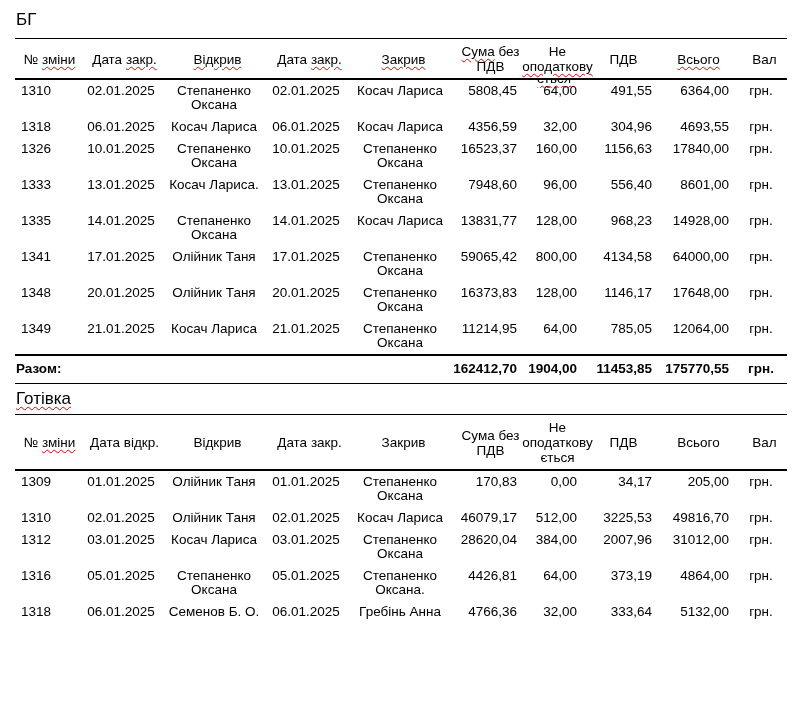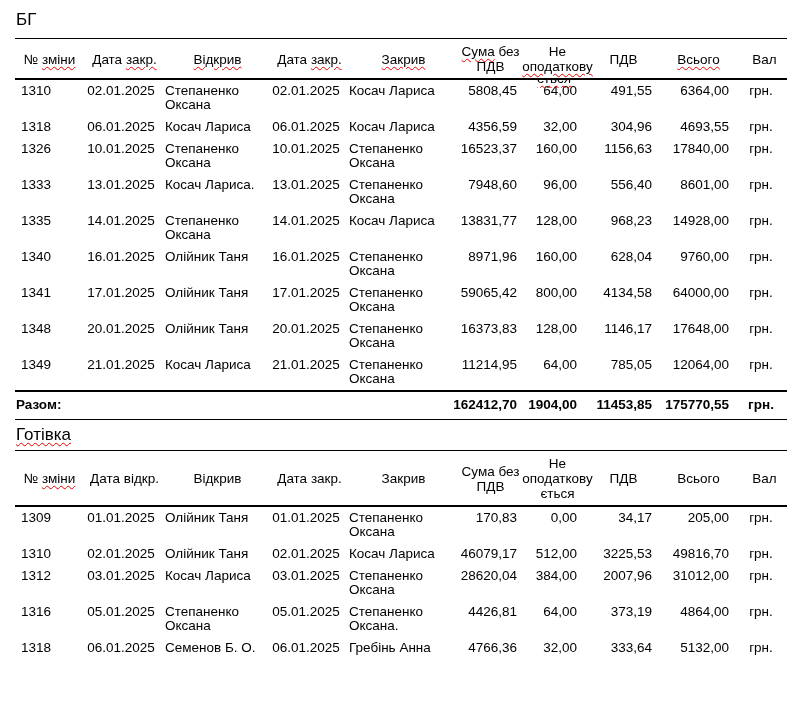--- a/index.html
+++ b/index.html
@@ -26,21 +26,21 @@
     font-weight:normal;text-align:center;vertical-align:middle;
     border-bottom:2px solid #000;padding:5px 0 4px;line-height:15px;
   }
   .hbox{display:flex;flex-direction:column;align-items:center;}
   .hline{white-space:nowrap;margin-left:7px;}
   td{
     vertical-align:top;line-height:14px;padding:4px 0 4px;
   }
   td.num{text-align:left;padding-left:6px;}
   td.cdate{text-align:center;}
-  td.cname{}
+  td.cname{text-align:center;}
   td.a6{text-align:right;padding-right:6px;}
   td.a7{text-align:right;padding-right:8px;}
   td.a8{text-align:right;padding-right:3px;}
   td.a9{text-align:right;padding-right:6px;}
   td.cur{text-align:center;}
   tr.totals td{
     font-weight:bold;border-top:2px solid #000;border-bottom:1.5px solid #000;
     padding-top:6px;padding-bottom:7px;
   }
   tr.totals td.t-label{text-align:left;padding-left:1px;margin-left:15px;}
@@ -194,32 +194,20 @@
             <td class="cname">Степаненко Оксана</td>
             <td class="cdate">14.01.2025</td>
             <td class="cname">Косач Лариса</td>
             <td class="a6">13831,77</td>
             <td class="a7">128,00</td>
             <td class="a8">968,23</td>
             <td class="a9">14928,00</td>
             <td class="cur">грн.</td>
           </tr>
           <tr>
-            <td class="num">1340</td>
-            <td class="cdate">16.01.2025</td>
-            <td class="cname">Олійник Таня</td>
-            <td class="cdate">16.01.2025</td>
-            <td class="cname">Степаненко Оксана</td>
-            <td class="a6">8971,96</td>
-            <td class="a7">160,00</td>
-            <td class="a8">628,04</td>
-            <td class="a9">9760,00</td>
-            <td class="cur">грн.</td>
-          </tr>
-          <tr>
             <td class="num">1341</td>
             <td class="cdate">17.01.2025</td>
             <td class="cname">Олійник Таня</td>
             <td class="cdate">17.01.2025</td>
             <td class="cname">Степаненко Оксана</td>
             <td class="a6">59065,42</td>
             <td class="a7">800,00</td>
             <td class="a8">4134,58</td>
             <td class="a9">64000,00</td>
             <td class="cur">грн.</td>

